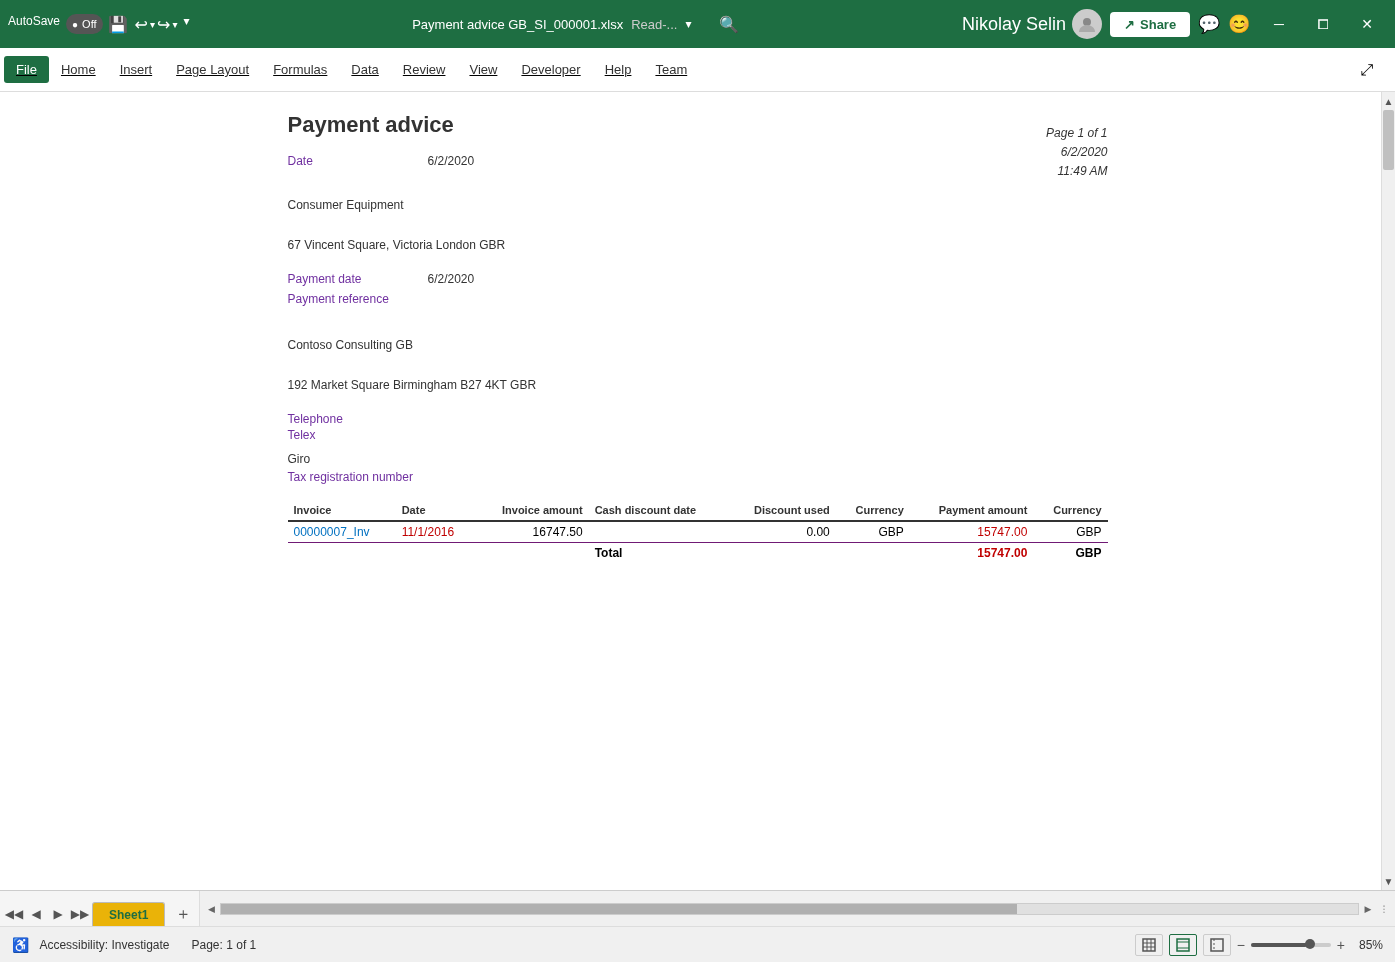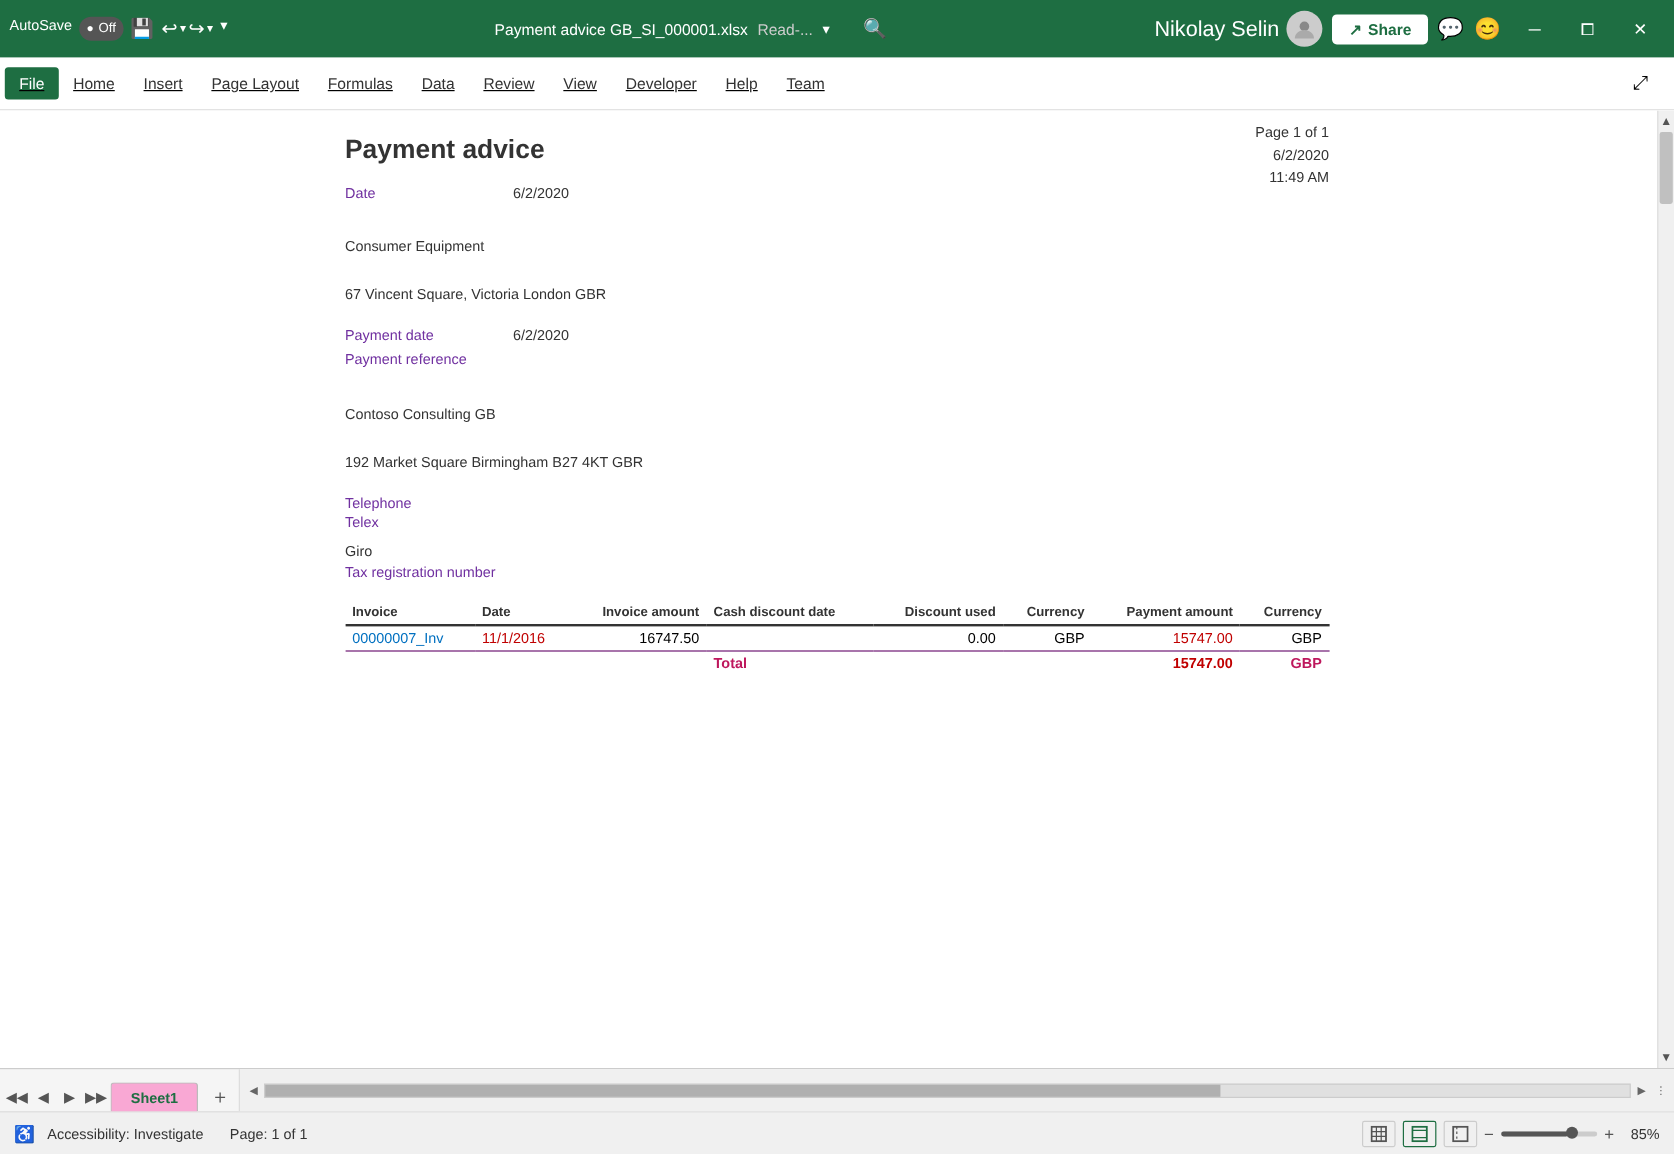--- a/index.html
+++ b/index.html
@@ -68,25 +68,26 @@
     
     .page-wrapper {
       padding: 20px 40px;
       width: 100%;
       max-width: 900px;
       position: relative;
     }
     .page-header-right {
       position: absolute;
       right: 40px;
-      top: 9px;
+      top: 32px;
       text-align: right;
       font-size: 12px;
       color: #333;
       line-height: 1.6;
+      font-style: italic;
     }
     .doc-title { font-size: 22px; font-weight: bold; color: #333; margin-bottom: 16px; }
     .field-row { display: flex; gap: 20px; margin-bottom: 4px; font-size: 12px; }
     .field-label { color: #7030a0; min-width: 120px; }
     .field-value { color: #333; }
     .section-text { font-size: 12px; color: #333; margin: 10px 0 4px 0; }
     .colored-label { color: #7030a0; font-size: 12px; margin-bottom: 2px; }
 
     
     .invoice-table { width: 100%; border-collapse: collapse; margin-top: 16px; font-size: 12px; }
@@ -94,27 +95,27 @@
       text-align: left;
       font-weight: bold;
       color: #333;
       border-bottom: 2px solid #333;
       padding: 4px 6px;
       font-size: 11px;
     }
     .invoice-table th.right, .invoice-table td.right { text-align: right; }
     .invoice-table td { padding: 3px 6px; }
     .invoice-table tr.data-row td { border-bottom: 1px solid #701a75; }
-    .total-row td { font-weight: bold; color: #be185d; }
+    .total-row td { font-weight: bold; color: #000000; }
     .total-row td.amount { color: #c00000; font-weight: bold; }
     .tab-nav-btn { width: 20px; height: 24px; display: flex; align-items: center; justify-content: center; cursor: pointer; font-size: 12px; color: #555; }
     .sheet-tab {
       height: 24px;
       padding: 0 16px;
-      background: #f9a8d4;
+      background: #eab308;
       border: 1px solid #bbb;
       border-bottom: none;
       border-radius: 3px 3px 0 0;
       display: flex;
       align-items: center;
       font-size: 12px;
       cursor: pointer;
       color: #1e6e42;
       font-weight: 600;
     }

